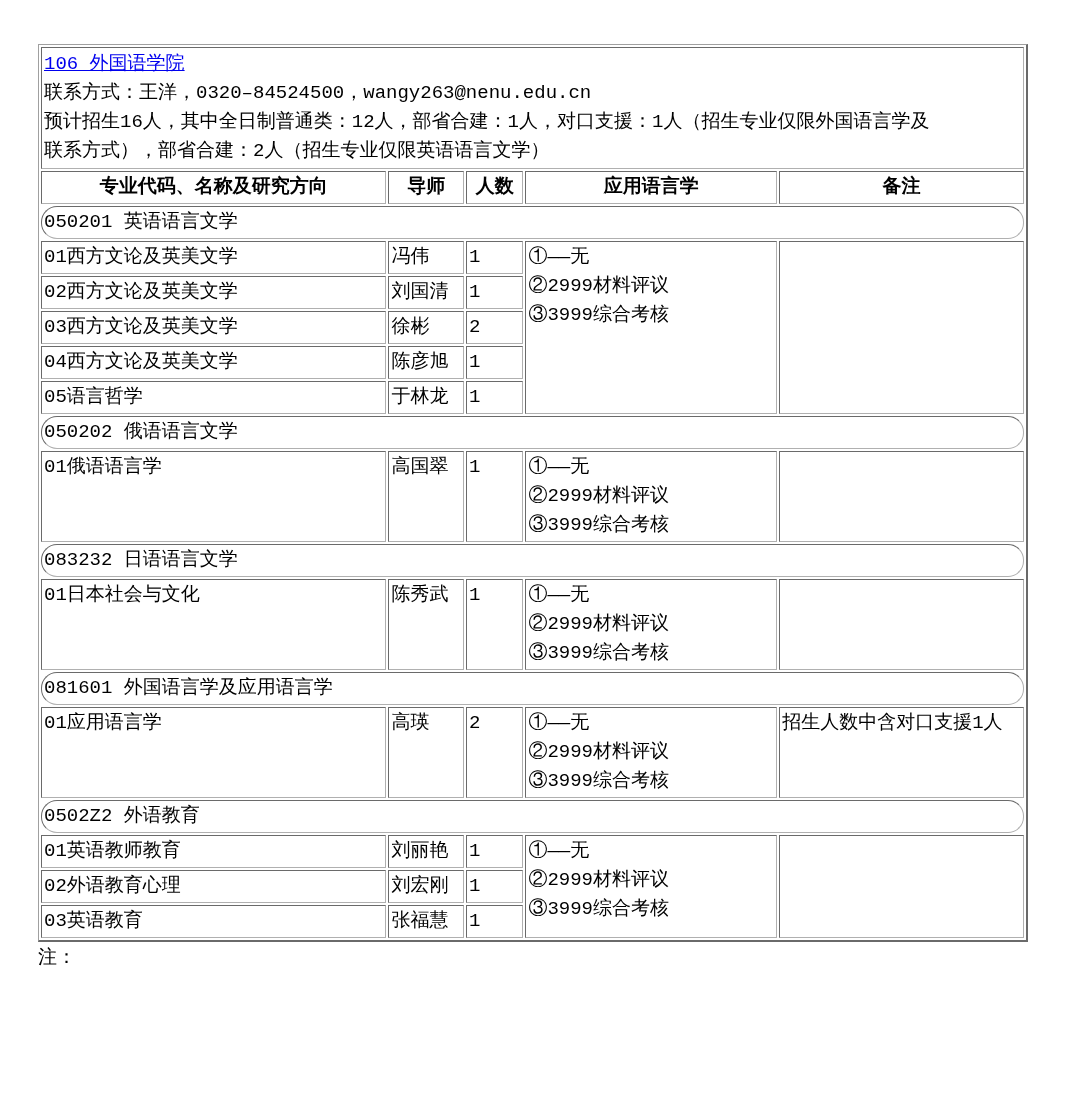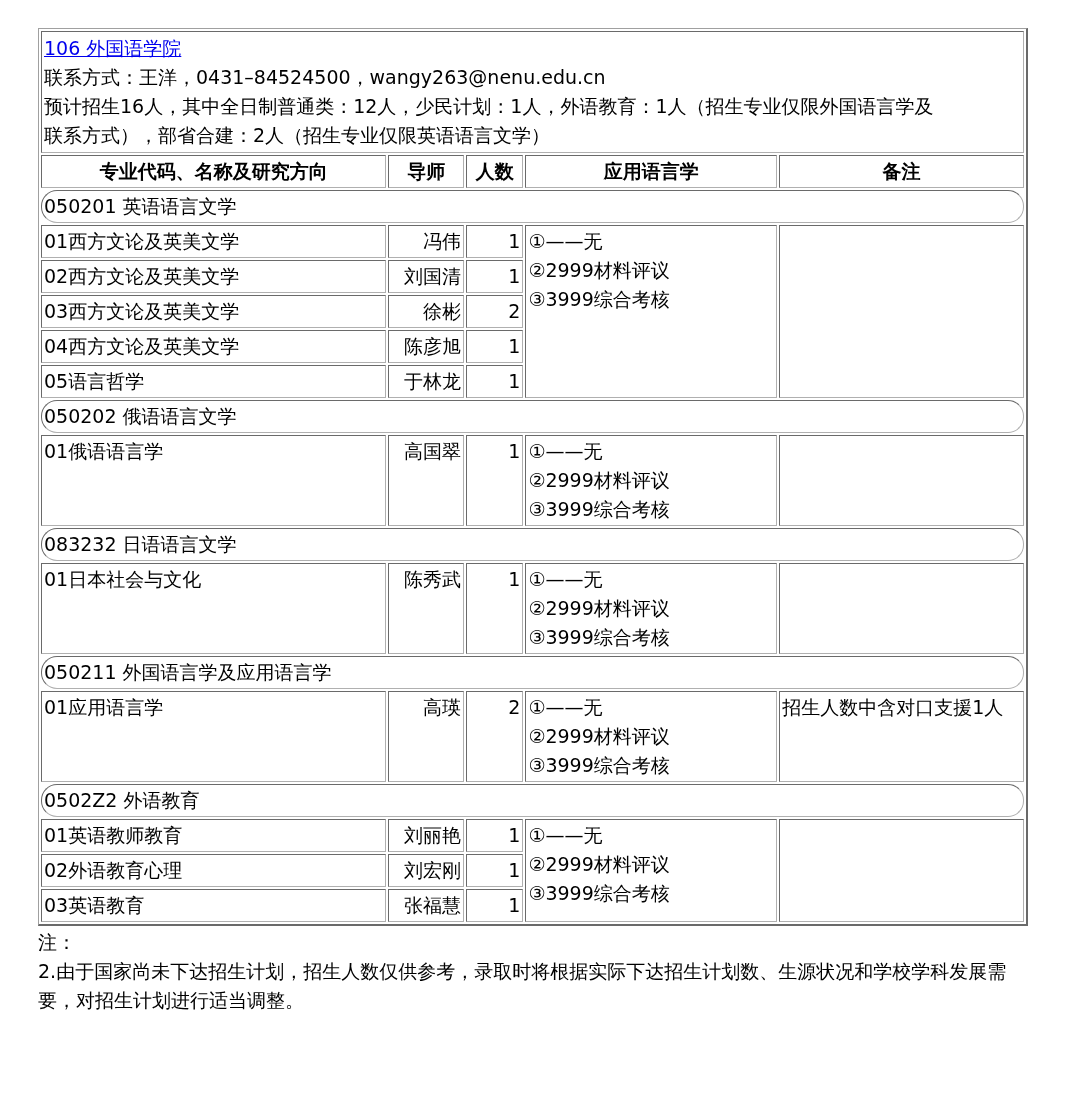--- a/index.html
+++ b/index.html
@@ -11,22 +11,23 @@
     width: 1080px;
     height: 1100px;
     position: relative;
     font-family: "DejaVu Sans", "Liberation Sans", sans-serif;
     color: #000;
     font-size: 19px;
   }
   .wrap {
     position: absolute;
     left: 38px;
-    top: 28px;
+    top: 44px;
     width: 785px;
+    font-family: Liberation Mono, monospace;
   }
   table.main {
     width: 990px;
     border-collapse: separate;
     border-spacing: 2px;
     border-top: 1px solid #a0a0a0;
     border-left: 1px solid #a0a0a0;
     border-right: 2px solid #6a6a6a;
     border-bottom: 2px solid #6a6a6a;
     table-layout: fixed;
@@ -50,21 +51,21 @@
   }
   .info-cell {
     line-height: 29px !important;
     padding: 2px 2px 2px 2px !important;
   }
   .dept-link {
     color: #0000ee;
     text-decoration: underline;
     cursor: pointer;
   }
-  .center { text-align: right; }
+  .center { text-align: left; }
   .group-row td {
     height: 29px;
     border-radius: 16px;
   }
   .single-row td {
     height: 29px;
     vertical-align: middle;
   }
   .tall-row td {
     height: 87px;
@@ -88,22 +89,22 @@
     <col style="width:75px">
     <col style="width:57px">
     <col style="width:250px">
     <col style="width:243px">
   </colgroup>
   <tbody>
 
     <tr>
       <td colspan="5" class="info-cell">
         <a class="dept-link">106 外国语学院</a><br>
-        <span>联系方式：王洋，0431–84524500，wangy263@nenu.edu.cn</span><br>
-        <span>预计招生16人，其中全日制普通类：12人，少民计划：1人，外语教育：1人（招生专业仅限外国语言学及</span><br>
+        <span>联系方式：王洋，0320–84524500，wangy263@nenu.edu.cn</span><br>
+        <span>预计招生16人，其中全日制普通类：12人，部省合建：1人，对口支援：1人（招生专业仅限外国语言学及</span><br>
         <span>联系方式），部省合建：2人（招生专业仅限英语语言文学）</span>
       </td>
     </tr>
 
     <tr>
       <th>专业代码、名称及研究方向</th>
       <th>导师</th>
       <th>人数</th>
       <th>应用语言学</th>
       <th>备注</th>
@@ -168,21 +169,21 @@
       <td class="center">1</td>
       <td>
         <span class="exam-line">①——无</span>
         <span class="exam-line">②2999材料评议</span>
         <span class="exam-line">③3999综合考核</span>
       </td>
       <td></td>
     </tr>
 
     <tr class="group-row">
-      <td colspan="5">050211 外国语言学及应用语言学</td>
+      <td colspan="5">081601 外国语言学及应用语言学</td>
     </tr>
     <tr class="tall-row">
       <td>01应用语言学</td>
       <td class="center">高瑛</td>
       <td class="center">2</td>
       <td>
         <span class="exam-line">①——无</span>
         <span class="exam-line">②2999材料评议</span>
         <span class="exam-line">③3999综合考核</span>
       </td>
@@ -211,15 +212,14 @@
     <tr class="single-row">
       <td>03英语教育</td>
       <td class="center">张福慧</td>
       <td class="center">1</td>
     </tr>
   </tbody>
 </table>
 
 <div class="notes">
   <div>注：</div>
-  <div>2.由于国家尚未下达招生计划，招生人数仅供参考，录取时将根据实际下达招生计划数、生源状况和学校学科发展需要，对招生计划进行适当调整。</div>
 </div>
 </div>
 
 </body></html>

